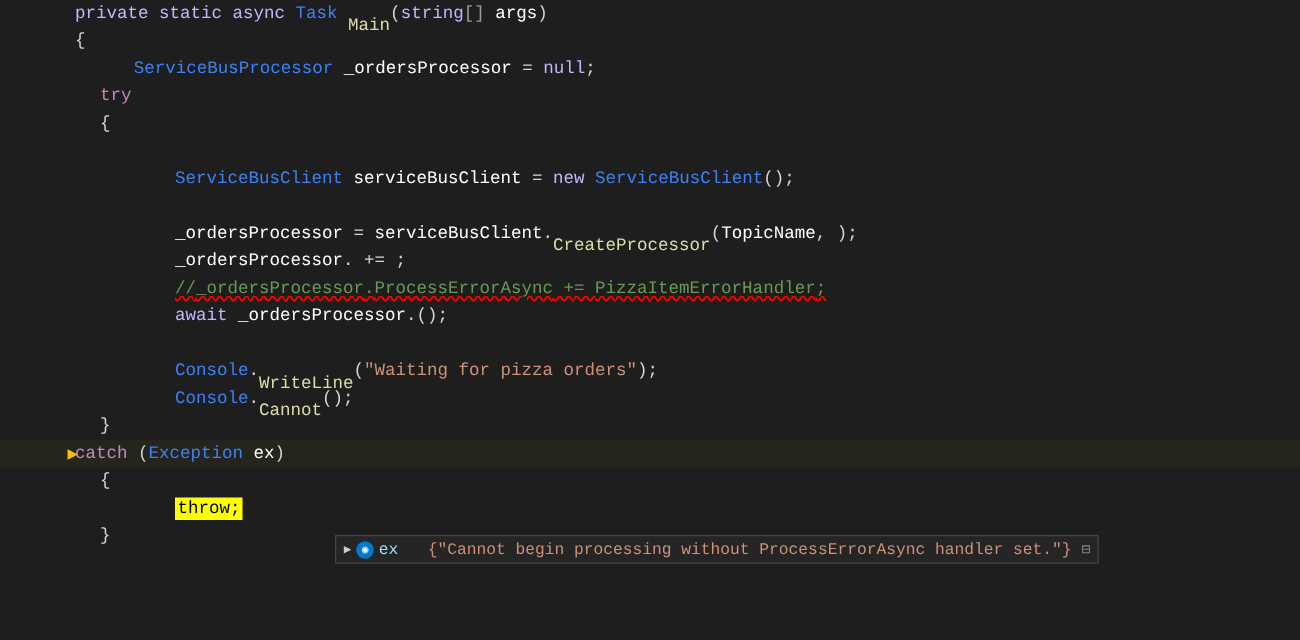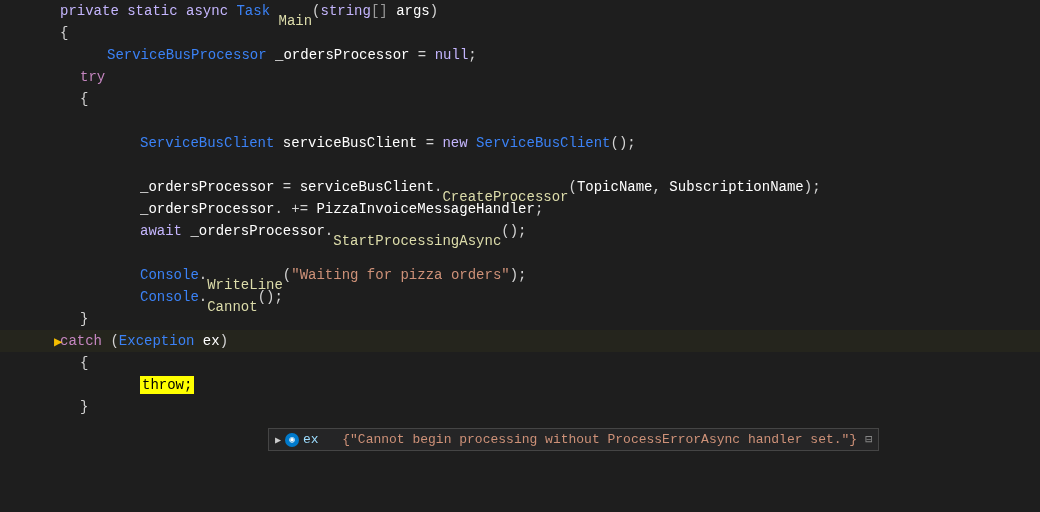--- a/index.html
+++ b/index.html
@@ -141,30 +141,33 @@
 
   <div class="code-line" style="padding-left:60px;">&nbsp;</div>
 
   <div class="code-line" style="padding-left:140px;">
     <span class="kw-blue2">ServiceBusClient</span><span class="kw-white"> </span><span class="kw-param">serviceBusClient</span><span class="kw-white"> = </span><span class="kw-blue">new</span><span class="kw-white"> </span><span class="kw-blue2">ServiceBusClient</span><span class="kw-white">(</span><span class="kw-white">);</span>
   </div>
 
   <div class="code-line" style="padding-left:60px;">&nbsp;</div>
 
   <div class="code-line" style="padding-left:140px;">
-    <span class="kw-param">_ordersProcessor</span><span class="kw-white"> = </span><span class="kw-param">serviceBusClient</span><span class="kw-white">.</span><span class="kw-yellow">CreateProcessor</span><span class="kw-white">(</span><span class="kw-param">TopicName</span><span class="kw-white">, </span><span class="kw-param">SubscriptionName</span><span class="kw-white">);</span>
-  </div>
-
-  <div class="code-line" style="padding-left:140px;">
-    <span class="kw-param">_ordersProcessor</span><span class="kw-white">.</span><span class="kw-white"> += </span><span class="kw-param">PizzaInvoiceMessageHandler</span><span class="kw-white">;</span>
-  </div>
-
-
-  <div class="code-line" style="padding-left:140px;">
-    <span class="kw-blue">await</span><span class="kw-white"> </span><span class="kw-param">_ordersProcessor</span><span class="kw-white">.</span><span class="kw-yellow">StartProcessingAsync</span><span class="kw-white">();</span>
+    <span class="kw-param">_ordersProcessor</span><span class="kw-white"> = </span><span class="kw-param">serviceBusClient</span><span class="kw-white">.</span><span class="kw-yellow">CreateProcessor</span><span class="kw-white">(</span><span class="kw-param">TopicName</span><span class="kw-white">, </span><span class="kw-white">);</span>
+  </div>
+
+  <div class="code-line" style="padding-left:140px;">
+    <span class="kw-param">_ordersProcessor</span><span class="kw-white">.</span><span class="kw-white"> += </span><span class="kw-white">;</span>
+  </div>
+
+  <div class="code-line" style="padding-left:140px; position:relative;">
+    <span class="kw-green squiggly">//<span class="kw-param" style="color:#6a9955;">_ordersProcessor</span><span style="color:#6a9955;">.</span><span style="color:#6a9955;">ProcessErrorAsync</span><span style="color:#6a9955;"> += </span><span style="color:#6a9955;">PizzaItemErrorHandler</span><span style="color:#6a9955;">;</span></span>
+  </div>
+
+  <div class="code-line" style="padding-left:140px;">
+    <span class="kw-blue">await</span><span class="kw-white"> </span><span class="kw-param">_ordersProcessor</span><span class="kw-white">.</span><span class="kw-white">();</span>
   </div>
 
   <div class="code-line" style="padding-left:60px;">&nbsp;</div>
 
   <div class="code-line" style="padding-left:140px;">
     <span class="kw-blue2">Console</span><span class="kw-white">.</span><span class="kw-yellow">WriteLine</span><span class="kw-white">(</span><span class="kw-string">"Waiting for pizza orders"</span><span class="kw-white">);</span>
   </div>
 
   <div class="code-line" style="padding-left:140px;">
     <span class="kw-blue2">Console</span><span class="kw-white">.</span><span class="kw-yellow">Cannot</span><span class="kw-white">();</span>

